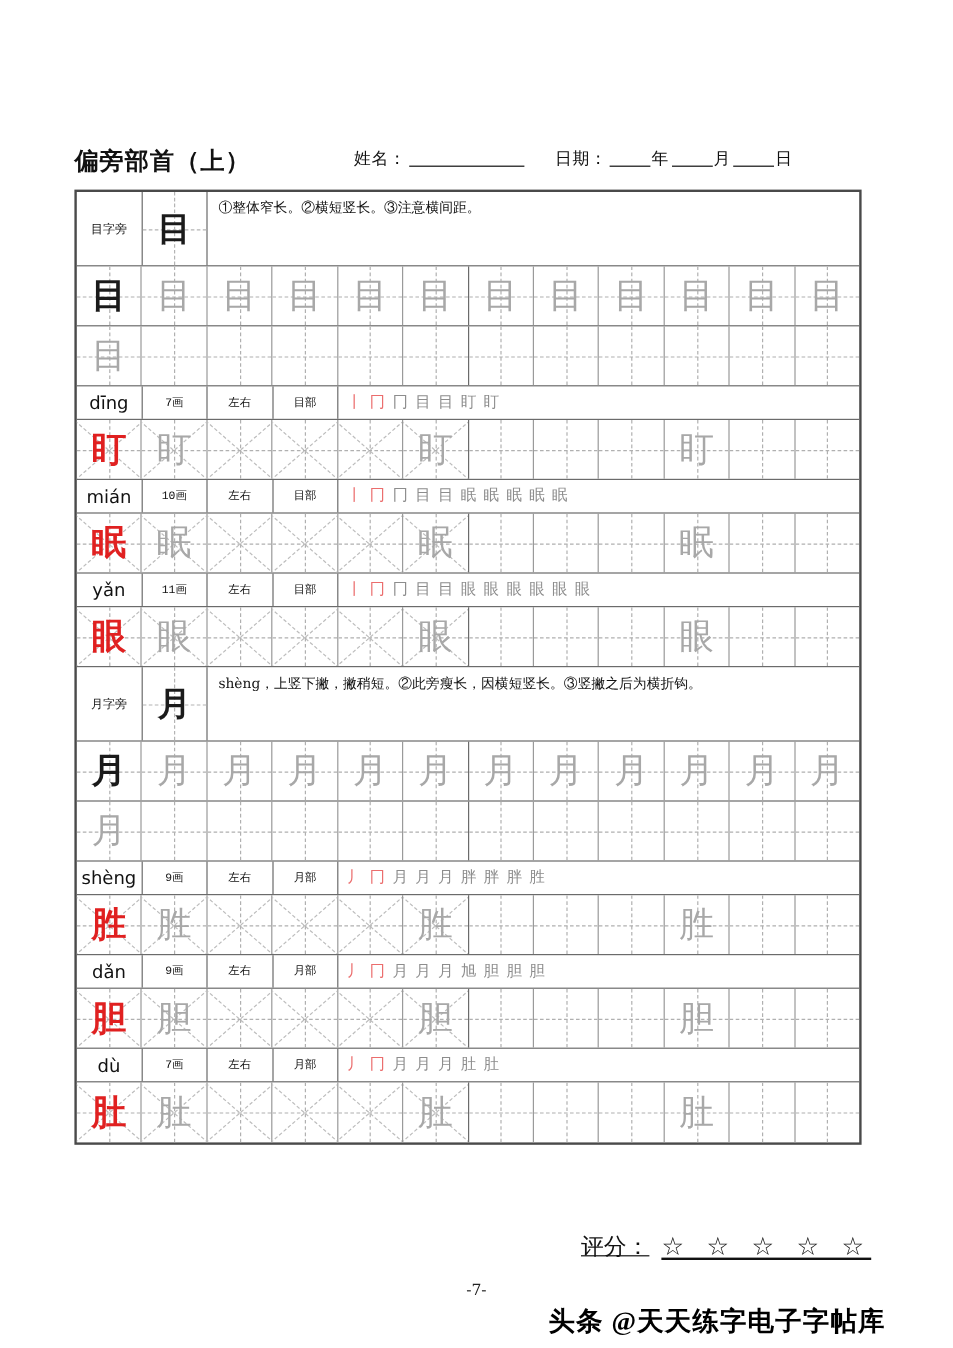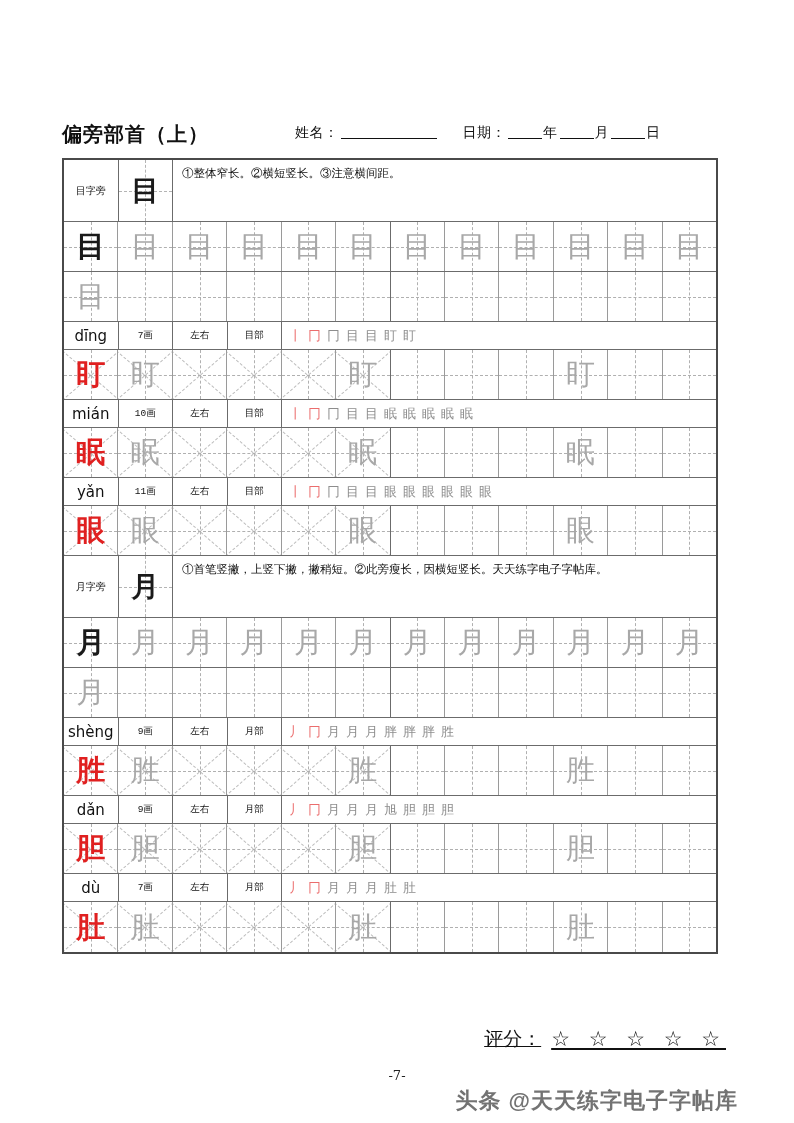--- a/index.html
+++ b/index.html
@@ -231,24 +231,24 @@
     top: 1068px;
     text-align: center;
     font-family: "DejaVu Serif", "Liberation Serif", serif;
     font-size: 13px;
     color: #222;
   }
   .watermark {
     position: absolute;
     right: 56px;
     top: 1086px;
-    font-family: Liberation Sans, sans-serif;
+    font-family: Liberation Serif, serif;
     font-size: 22px;
     font-weight: bold;
-    color: #737373;
+    color: #000000;
     letter-spacing: 1px;
     white-space: nowrap;
   }
 </style>
 </head>
 <body>
 
 <div class="header">
   <div class="page-title">偏旁部首（上）</div>
   <div class="meta">
@@ -641,21 +641,21 @@
       </div>
     </div>
     <div class="section">
       <div class="rad-head">
         <div class="rad-name">月字旁</div>
         <div class="rad-glyph-cell">
           <div class="mz-h"></div>
           <div class="mz-v"></div>
           <div class="rad-glyph">月</div>
         </div>
-        <div class="rad-notes">①首笔竖撇，上竖下撇，撇稍短。②此旁瘦长，因横短竖长。天天练字电子字帖库。</div>
+        <div class="rad-notes">shèng，上竖下撇，撇稍短。②此旁瘦长，因横短竖长。③竖撇之后为横折钩。</div>
       </div>
       <div class="grid-row">
         <div class="cell">
           <div class="mz-h"></div>
           <div class="mz-v"></div>
           <div class="ch black">月</div>
         </div>
         <div class="cell">
           <div class="mz-h"></div>
           <div class="mz-v"></div>

